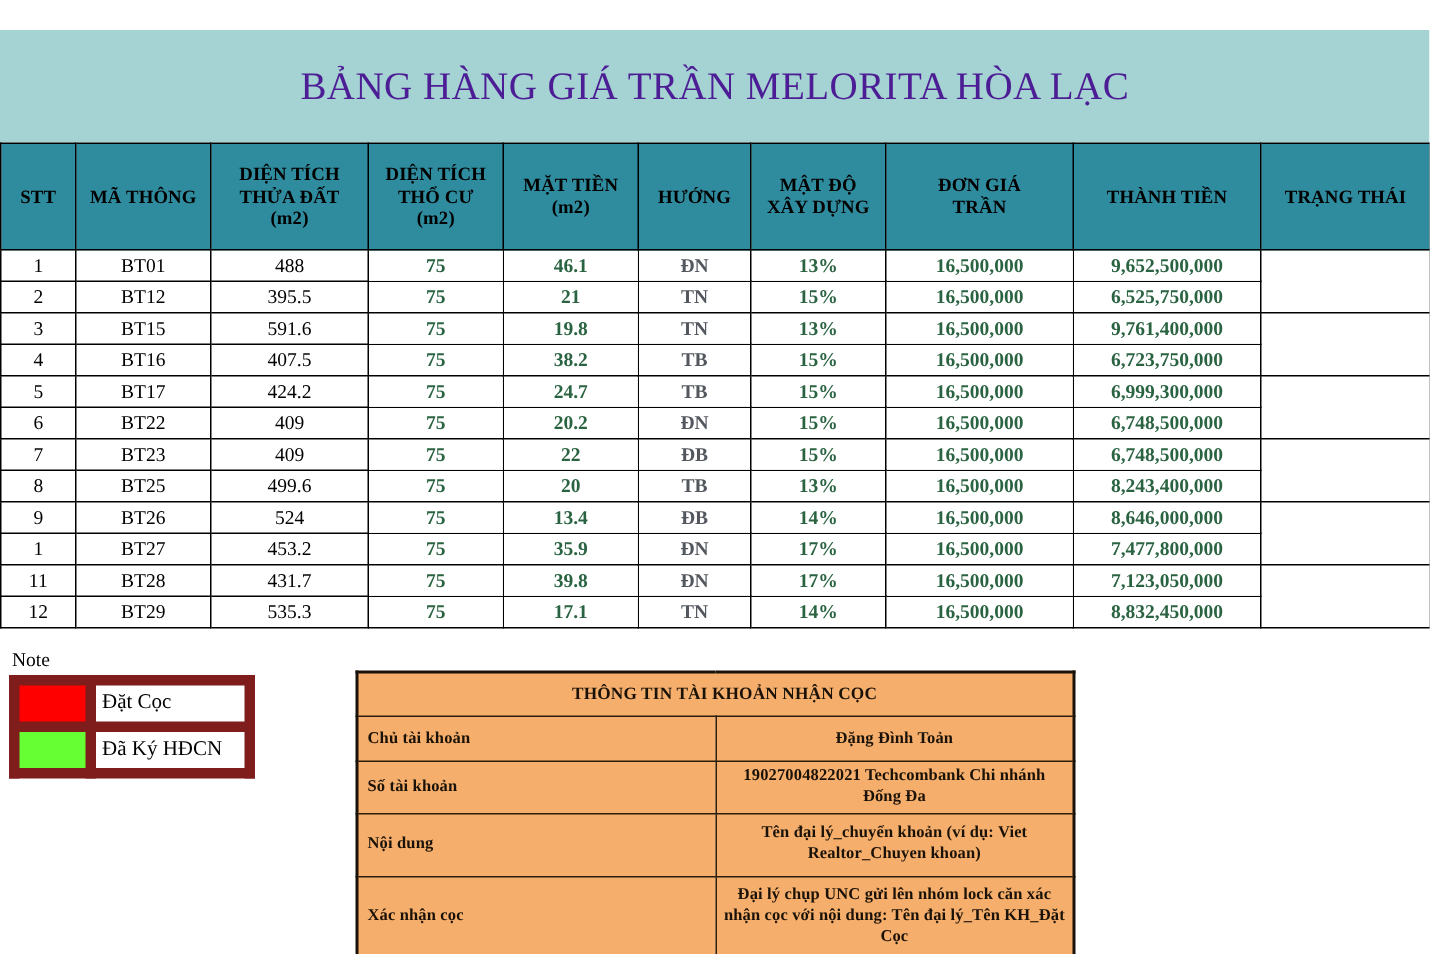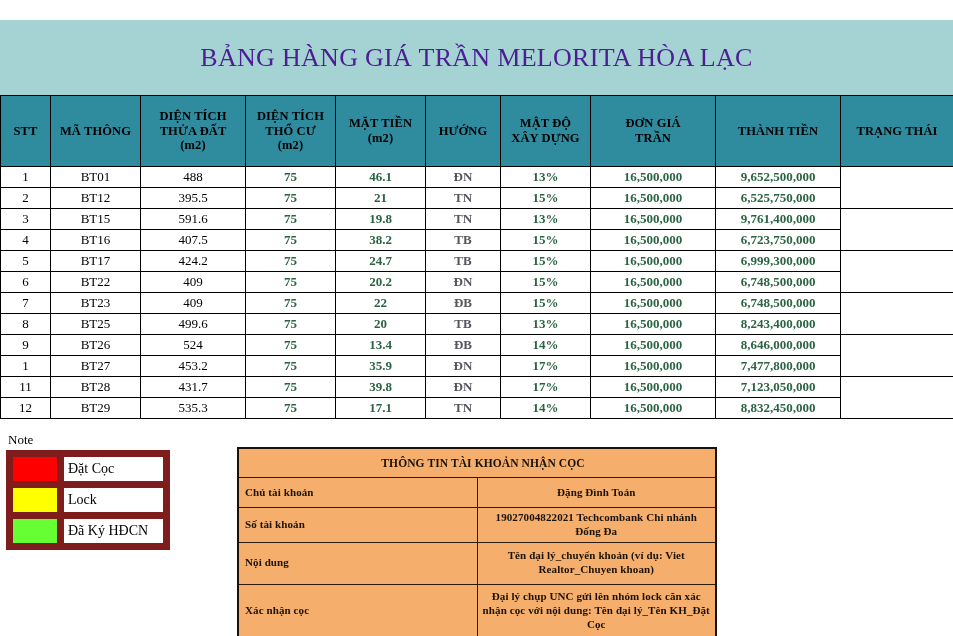--- a/index.html
+++ b/index.html
@@ -368,24 +368,20 @@
 
 <div class="note-wrap">
   <div class="note-label">Note</div>
   <table class="legend">
     <tbody id="legend-body">
         <tr>
           <td class="swatch sw-red" style="background: rgb(255, 0, 0);"></td>
           <td class="lbl">Đặt Cọc</td>
         </tr>
         <tr>
-          <td class="swatch sw-yellow" style="background: rgb(255, 255, 0);"></td>
-          <td class="lbl">Lock</td>
-        </tr>
-        <tr>
           <td class="swatch sw-green" style="background: rgb(102, 255, 51);"></td>
           <td class="lbl">Đã Ký HĐCN</td>
         </tr>
       </tbody>
   </table>
 </div>
 
 <div class="bank-wrap">
   <table class="bank-table">
     <tbody>

